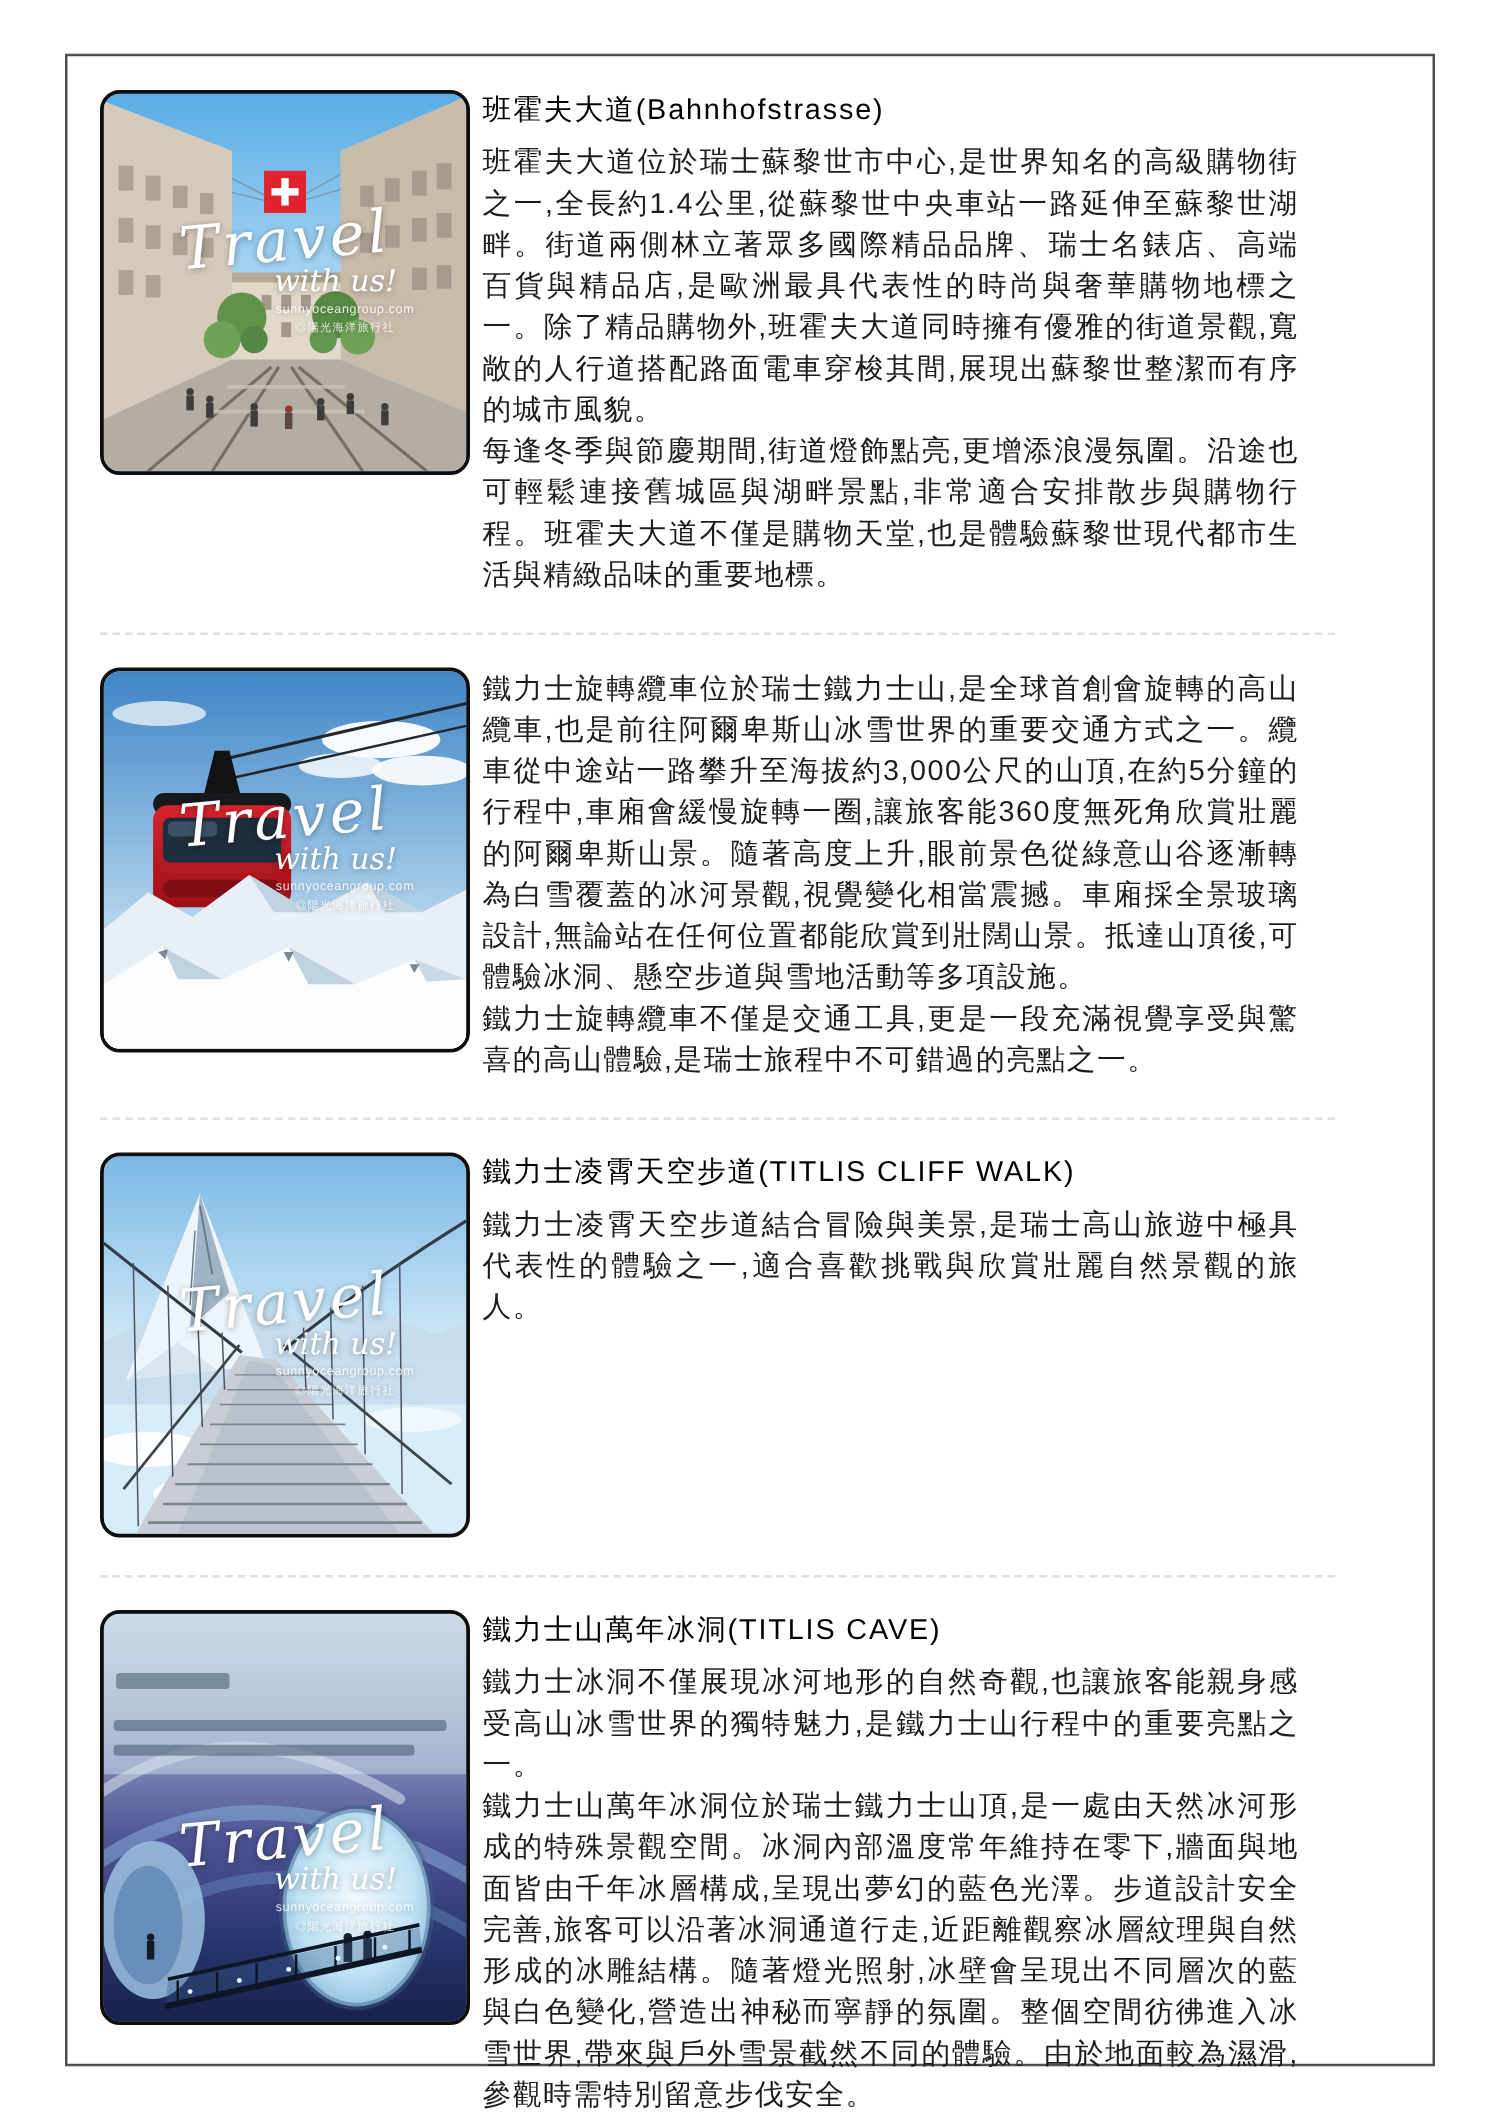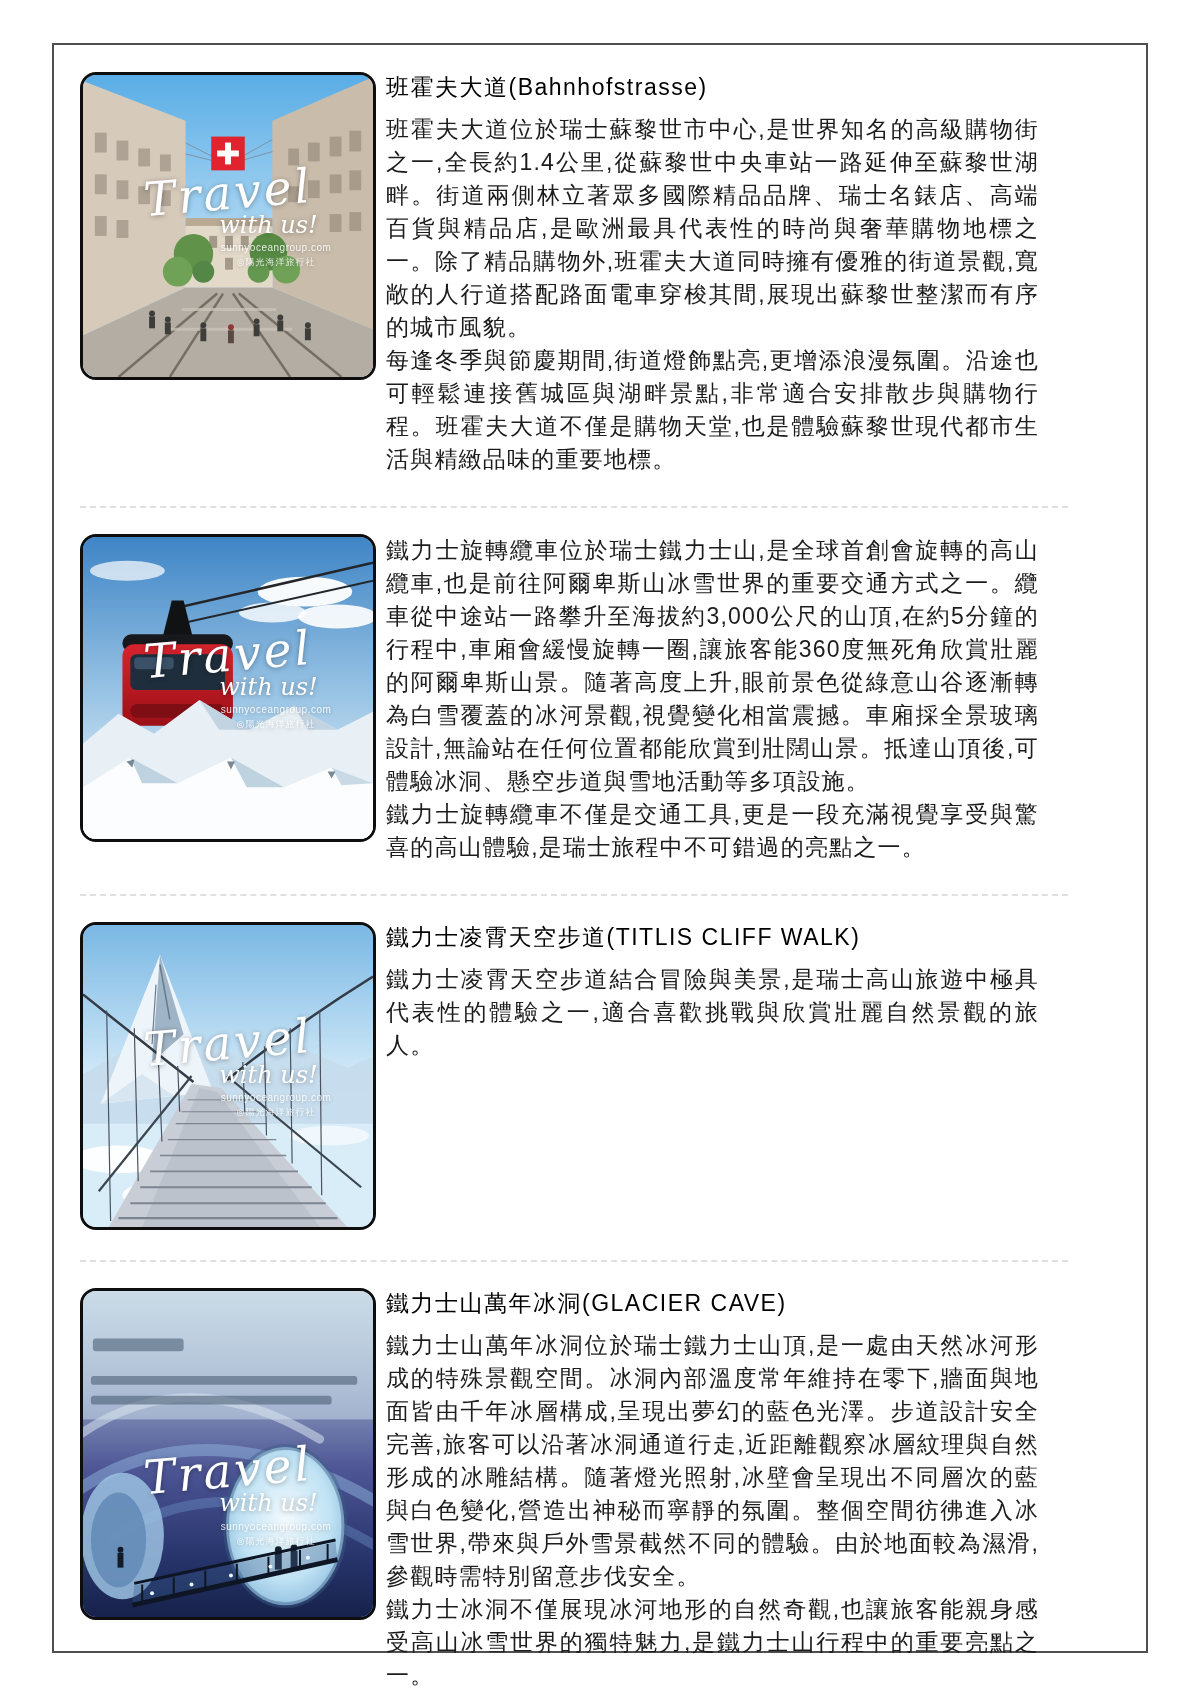--- a/index.html
+++ b/index.html
@@ -13,21 +13,21 @@
   .content{flex:1;margin-left:10px;padding-right:107px;}
   .title{font-size:23px;font-weight:500;color:#000;letter-spacing:1.5px;margin:0 0 11px 0;line-height:30px;}
   .para{font-size:23px;line-height:33px;letter-spacing:1.2px;text-align:justify;margin:0;color:#1c1c1c;}
   .divider{border:none;border-top:2px dashed #e0e0e0;margin:30px 78px 26px 0;}
   
   .wm{position:absolute;left:0;right:0;top:31%;text-align:center;color:#fff;pointer-events:none;text-shadow:0 1px 5px rgba(0,0,0,.35);}
   .wm--low{top:48%;}
   .wm-script{font-family:"DejaVu Serif","Liberation Serif",serif;font-style:italic;font-size:47px;letter-spacing:3px;transform:rotate(-5deg);line-height:1;}
   .wm-sub{font-family:"DejaVu Serif","Liberation Serif",serif;font-style:italic;font-size:24px;margin:-4px 15px 0 96px;line-height:1.1;}
   .wm-site{font-size:10px;opacity:.85;margin:4px 0 0 96px;letter-spacing:.5px;}
-  .wm-badge{font-size:9px;opacity:.8;margin:3px 0 0 96px;letter-spacing:1px;}
+  .wm-badge{font-size:9px;opacity:.8;margin:3px 0 0 96px;letter-spacing:1px;font-family:Liberation Serif, serif;}
 </style>
 </head>
 <body>
 
 <div class="page">
   <div class="frame">
 
     <section class="section">
       <figure class="photo">
         <svg viewBox="0 0 294 304" preserveAspectRatio="none">
@@ -328,20 +328,20 @@
           </g>
         </svg>
         <div class="wm wm--low">
           <div class="wm-script">Travel</div>
           <div class="wm-sub">with us!</div>
           <div class="wm-site">sunnyoceangroup.com</div>
           <div class="wm-badge">◎陽光海洋旅行社</div>
         </div>
       </figure>
       <div class="content">
-        <h2 class="title">鐵力士山萬年冰洞(GLACIER CAVE)</h2>
+        <h2 class="title">鐵力士山萬年冰洞(TITLIS CAVE)</h2>
+        <p class="para">鐵力士冰洞不僅展現冰河地形的自然奇觀,也讓旅客能親身感受高山冰雪世界的獨特魅力,是鐵力士山行程中的重要亮點之一。</p>
         <p class="para">鐵力士山萬年冰洞位於瑞士鐵力士山頂,是一處由天然冰河形成的特殊景觀空間。冰洞內部溫度常年維持在零下,牆面與地面皆由千年冰層構成,呈現出夢幻的藍色光澤。步道設計安全完善,旅客可以沿著冰洞通道行走,近距離觀察冰層紋理與自然形成的冰雕結構。隨著燈光照射,冰壁會呈現出不同層次的藍與白色變化,營造出神秘而寧靜的氛圍。整個空間彷彿進入冰雪世界,帶來與戶外雪景截然不同的體驗。由於地面較為濕滑,參觀時需特別留意步伐安全。</p>
-        <p class="para">鐵力士冰洞不僅展現冰河地形的自然奇觀,也讓旅客能親身感受高山冰雪世界的獨特魅力,是鐵力士山行程中的重要亮點之一。</p>
       </div>
     </section>
 
   </div>
 </div>
 
 </body></html>

